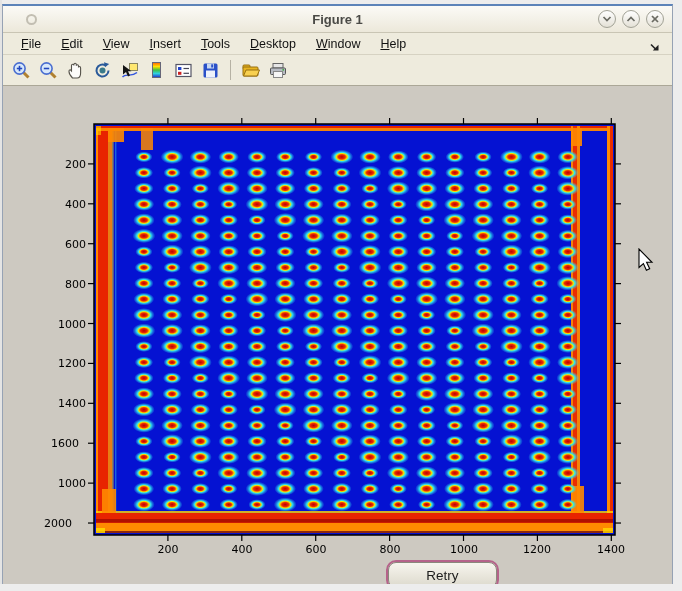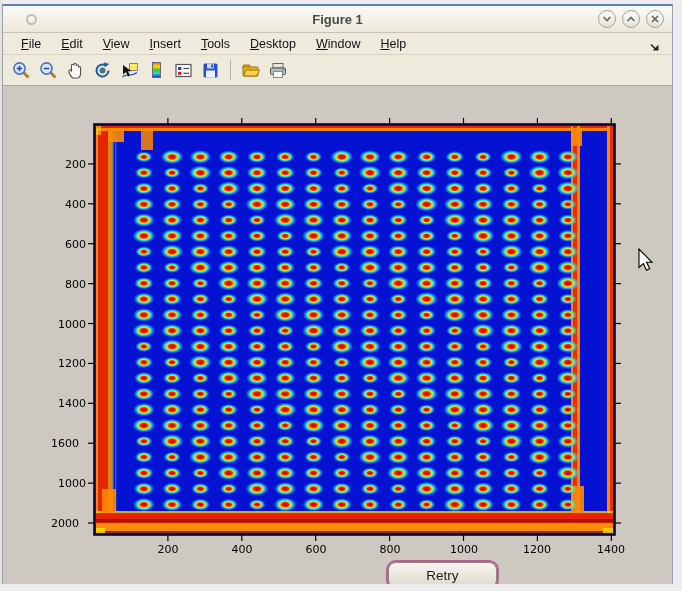--- a/index.html
+++ b/index.html
@@ -636,21 +636,21 @@
 
     <span class="ticklab" style="left: -40px; top: 44px; width: 42px; text-align: right;">200</span>
         <span class="ticklab" style="left: -40px; top: 84px; width: 42px; text-align: right;">400</span>
         <span class="ticklab" style="left: -40px; top: 124px; width: 42px; text-align: right;">600</span>
         <span class="ticklab" style="left: -40px; top: 164px; width: 42px; text-align: right;">800</span>
         <span class="ticklab" style="left: -40px; top: 204px; width: 42px; text-align: right;">1000</span>
         <span class="ticklab" style="left: -40px; top: 243px; width: 42px; text-align: right;">1200</span>
         <span class="ticklab" style="left: -40px; top: 283px; width: 42px; text-align: right;">1400</span>
         <span class="ticklab" style="left: -40px; top: 323px; width: 42px; text-align: center;">1600</span>
         <span class="ticklab" style="left: -40px; top: 363px; width: 42px; text-align: right;">1000</span>
-        <span class="ticklab" style="left: -40px; top: 403px; width: 42px; text-align: center;">2000</span>
+        <span class="ticklab" style="left: -40px; top: 403px; width: 42px; text-align: left;">2000</span>
         <span class="ticklab" style="left: 62px; top: 429px; width: 44px; text-align: center;">200</span>
         <span class="ticklab" style="left: 136px; top: 429px; width: 44px; text-align: center;">400</span>
         <span class="ticklab" style="left: 210px; top: 429px; width: 44px; text-align: center;">600</span>
         <span class="ticklab" style="left: 284px; top: 429px; width: 44px; text-align: center;">800</span>
         <span class="ticklab" style="left: 358px; top: 429px; width: 44px; text-align: center;">1000</span>
         <span class="ticklab" style="left: 431px; top: 429px; width: 44px; text-align: center;">1200</span>
         <span class="ticklab" style="left: 505px; top: 429px; width: 44px; text-align: center;">1400</span>
       </div>
 
     <button class="btn btn-retry">Retry</button>

